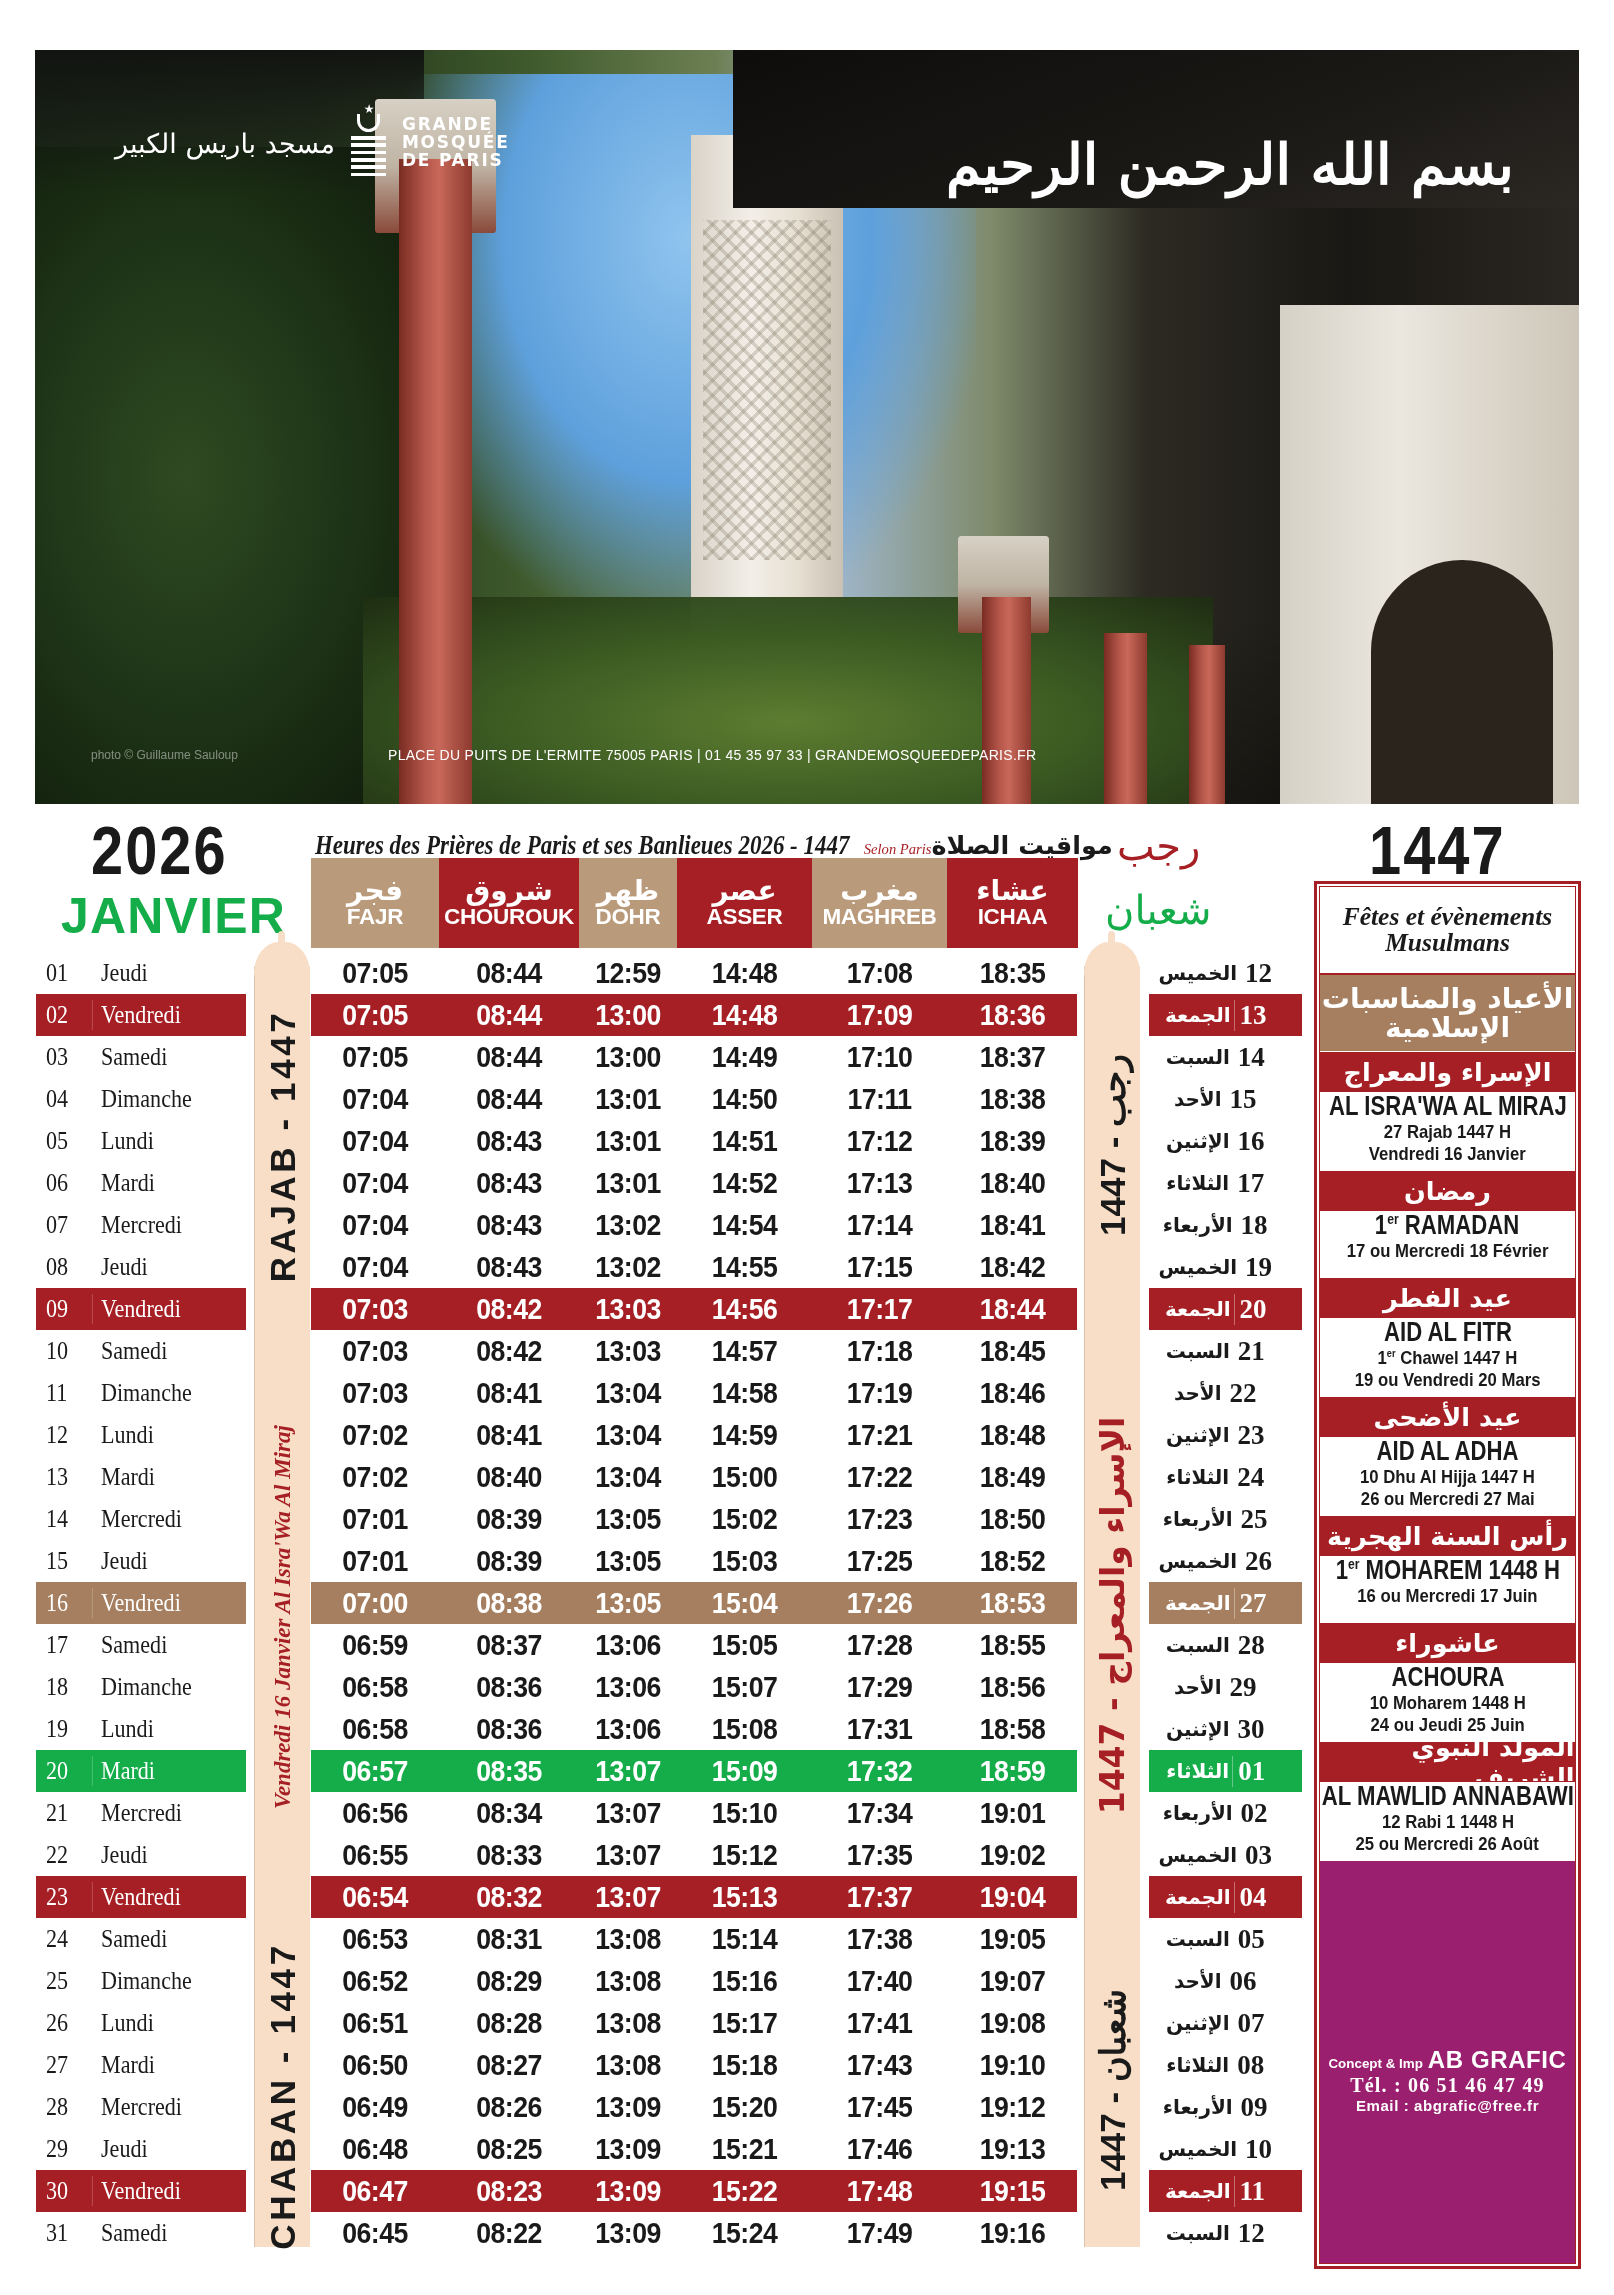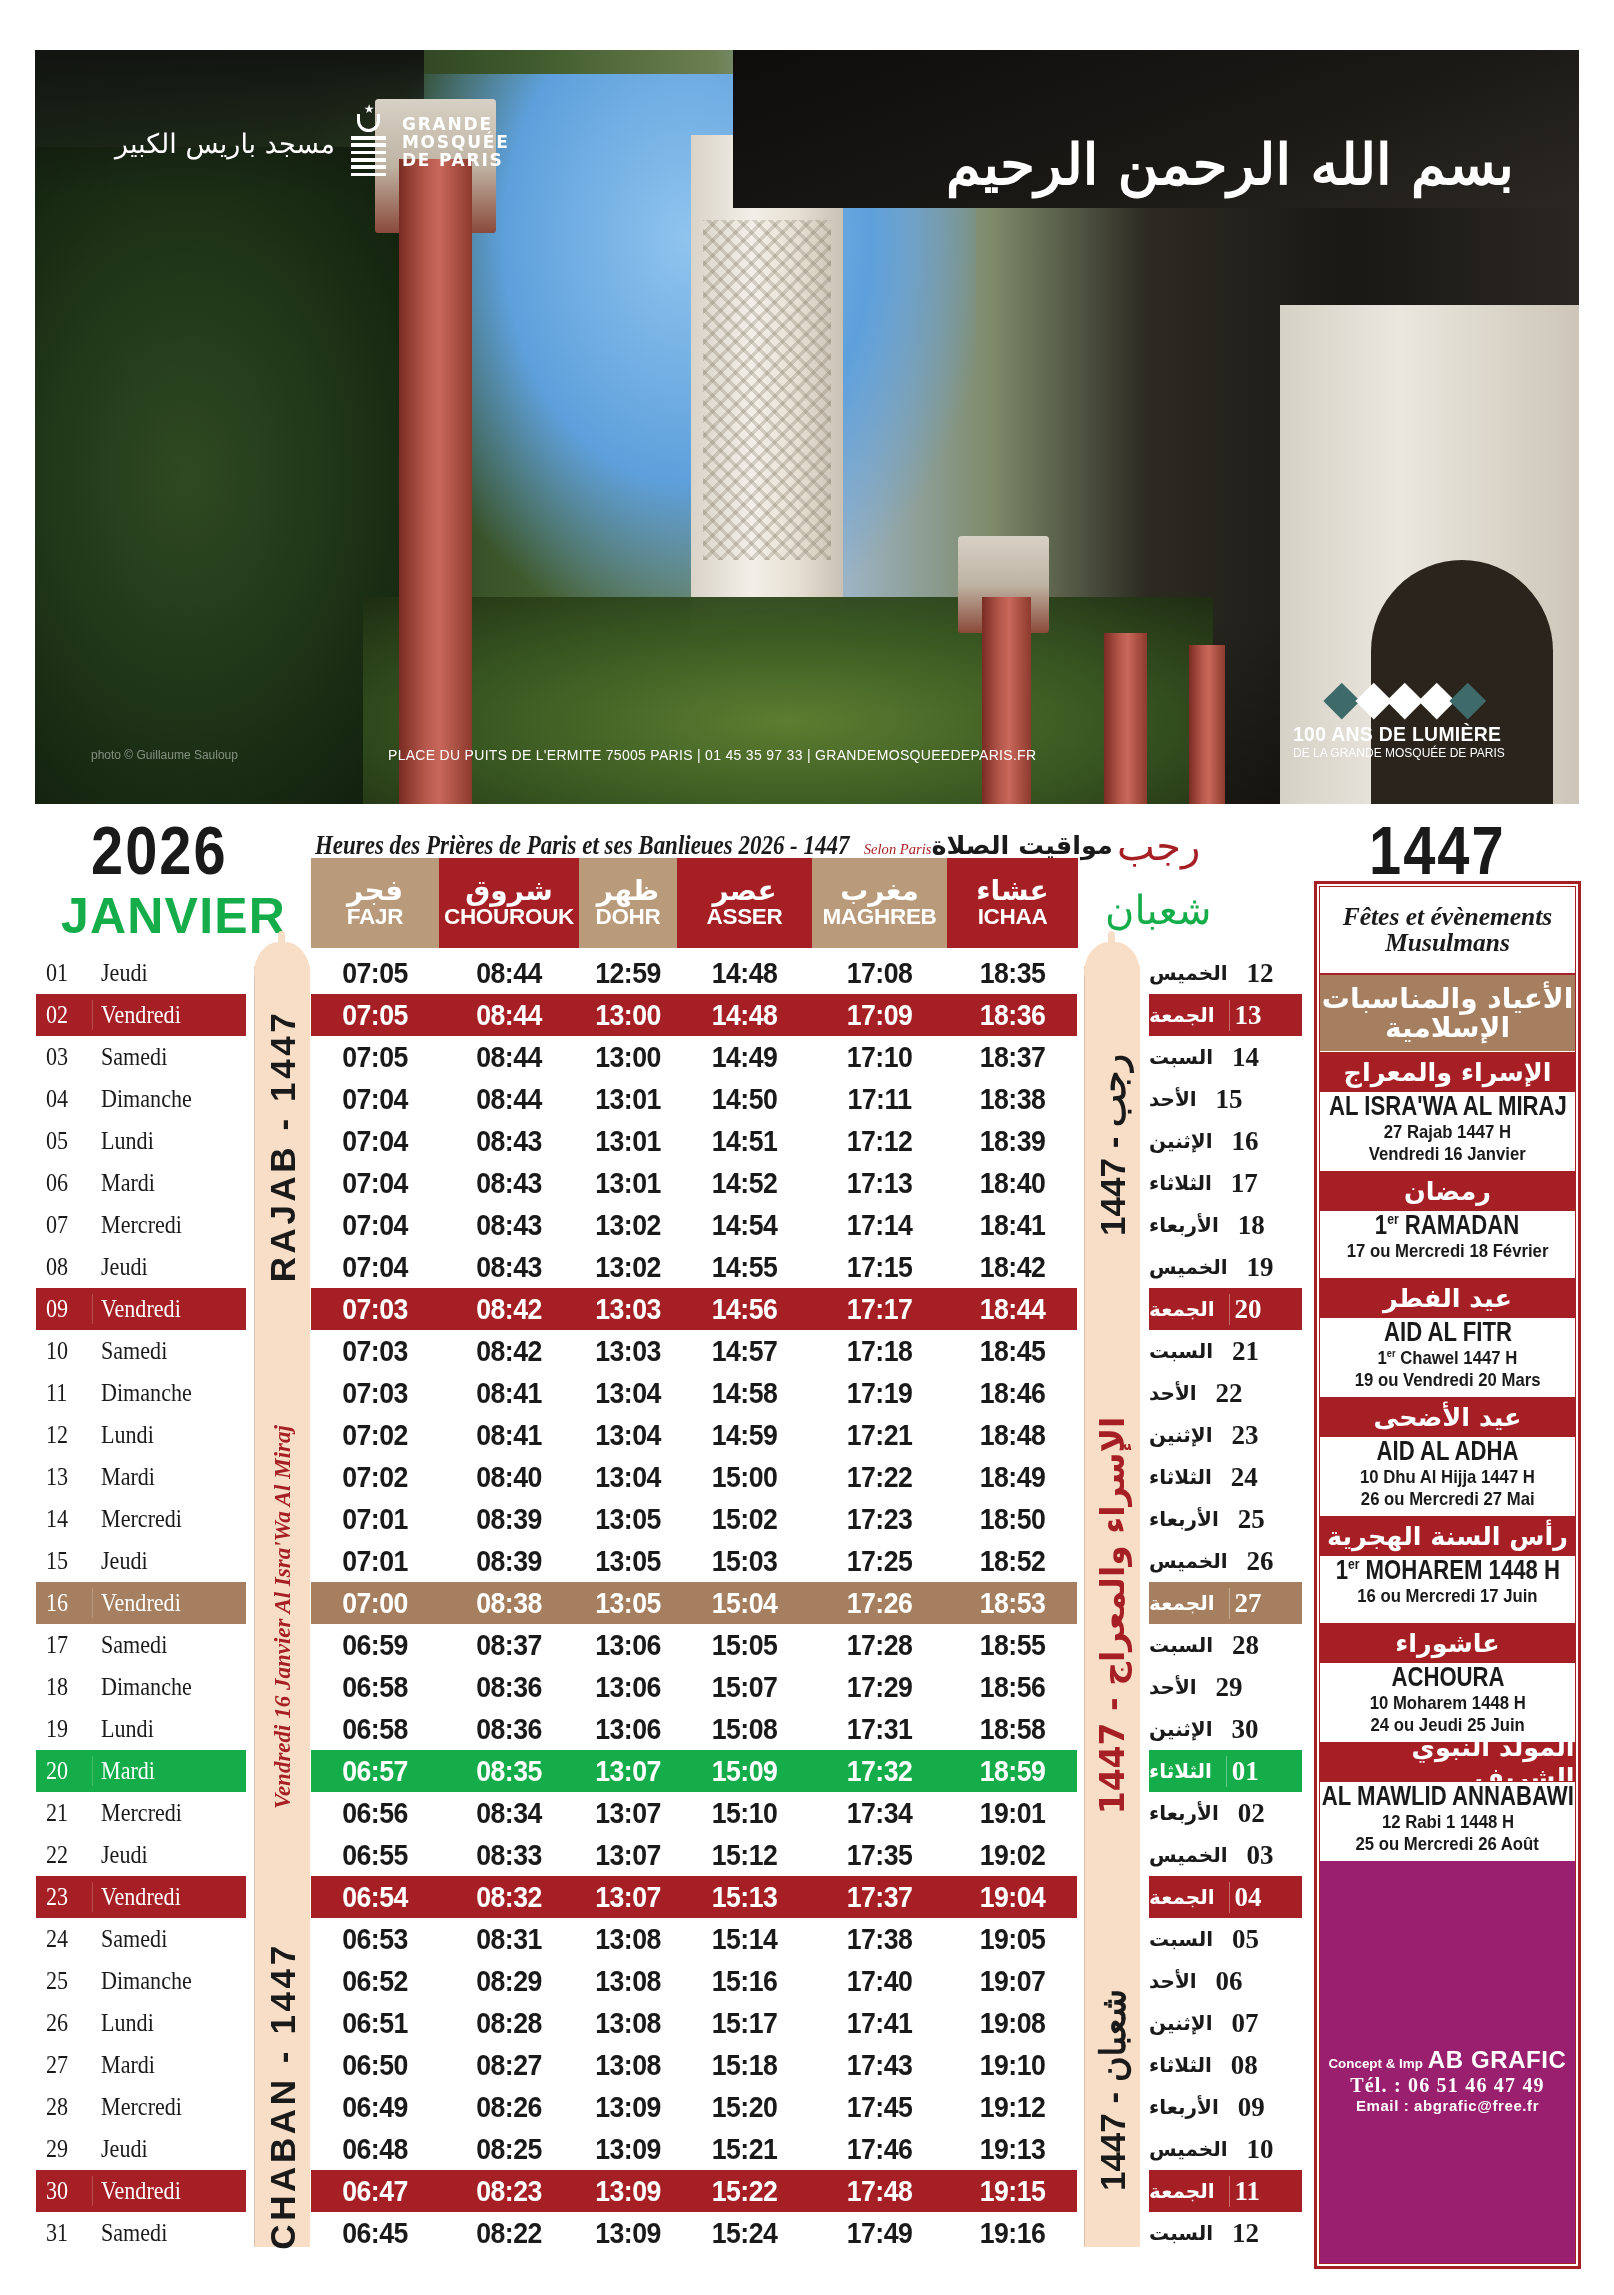--- a/index.html
+++ b/index.html
@@ -80,21 +80,21 @@
   .bg-red { background: #a61f24; }
 
   
   .rows { position:absolute; left: 0; top: 952px; width: 1614px; }
   .row { position: relative; height: 42px; }
   .row .day { position:absolute; left: 36px; top: 0; width: 210px; height: 100%; display:flex; align-items:center; font-family: "Liberation Serif", serif; font-size: 26px; color: #1a1a1a; padding-left: 9.7px; }
   .row .day .dn { width: 55px; display:inline-block; transform: scaleX(.85); transform-origin: left; }
   .row .day .dw { display:inline-block; transform: scaleX(.85); transform-origin: left; }
   .row .times { position:absolute; left: 311px; top: 0; width: 766px; height: 100%; display:grid; grid-template-columns: 128px 140px 98px 135px 135px 131px; }
   .row .times span { display:flex; align-items:center; justify-content:center; font-weight: bold; font-size: 29px; letter-spacing: -0.6px; transform: scaleX(.92); }
-  .row .hijri { position:absolute; left: 1149px; top: 0; width: 153px; height: 100%; display:flex; align-items:center; justify-content:flex-start; gap: 14px; padding-right: 8.5px; }
+  .row .hijri { position:absolute; left: 1149px; top: 0; width: 153px; height: 100%; display:flex; align-items:center; justify-content:center; gap: 3px; padding-right: 8.5px; }
   .row .hijri .hw { font-family: "DejaVu Sans", sans-serif; font-weight: bold; font-size: 20px; direction: rtl; }
   .row .hijri .hd { font-family: "Liberation Serif", serif; font-weight: bold; font-size: 27px; width: 44px; text-align: left; padding-left: 4.9px; }
 
   .row.friday .day, .row.friday .times, .row.friday .hijri { background: #a61f24; color:#fff; }
   .row.event .day, .row.event .times, .row.event .hijri { background: #a57f5f; color:#fff; }
   .row.newmonth .day, .row.newmonth .times, .row.newmonth .hijri { background: #14ad4a; color:#fff; }
   .row.friday .hijri .hd, .row.event .hijri .hd, .row.newmonth .hijri .hd { border-left: 1.2px solid rgba(255,255,255,.35); }
   .row.friday .day .dn, .row.event .day .dn, .row.newmonth .day .dn { border-right: 1.2px solid rgba(255,255,255,.25); }
 
   
@@ -166,31 +166,20 @@
       <div>MOSQUÉE</div>
       <div>DE PARIS</div>
     </div>
   </div>
 
   <div class="bismillah" style="left:911px;top:81px;">بسم الله الرحمن الرحيم</div>
 
   <div class="photo-credit" style="left:56px;top:698px;">photo © Guillaume Sauloup</div>
   <div class="photo-address" style="left:353px;top:697px;">PLACE DU PUITS DE L'ERMITE 75005 PARIS  |  01 45 35 97 33  |  GRANDEMOSQUEEDEPARIS.FR</div>
 
-  <div class="centenary" style="left:1258px;top:638px;">
-    <div class="mark">
-        <span class="t"></span>
-        <span></span>
-        <span></span>
-        <span></span>
-        <span class="t"></span>
-      </div>
-    <div class="big">100 ANS DE LUMIÈRE</div>
-    <div class="small">DE LA GRANDE MOSQUÉE DE PARIS</div>
-  </div>
 </div>
 
 <div class="year-greg">2026</div>
 <div class="month-greg">JANVIER</div>
 <div class="hijri-m1">رجب</div>
 <div class="hijri-m2">شعبان</div>
 <div class="year-hijri">1447</div>
 
 <div class="page-title">
   <span class="fr">Heures des Prières de Paris et ses Banlieues 2026 - 1447</span>

